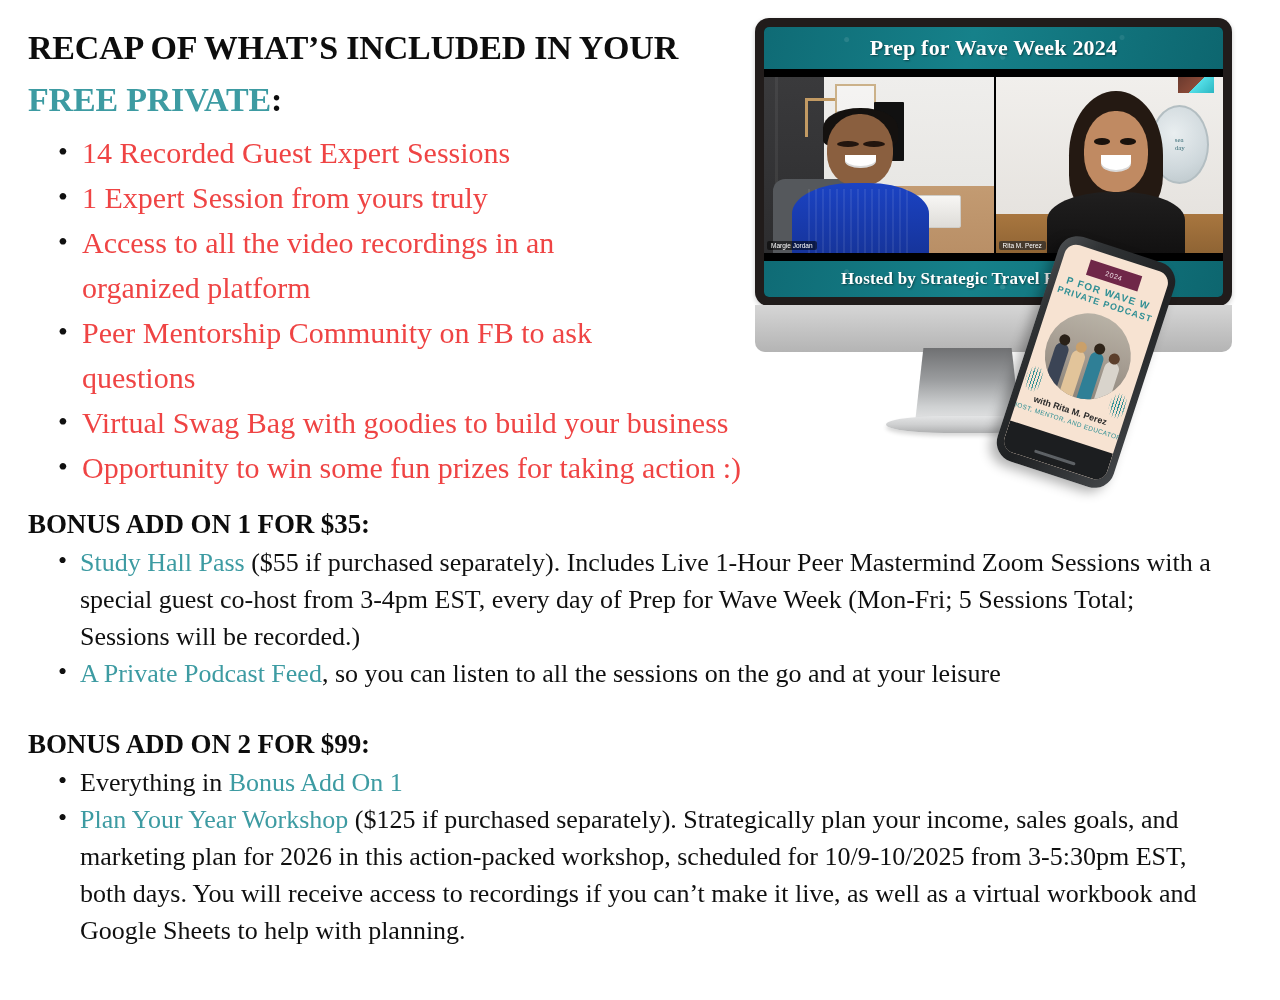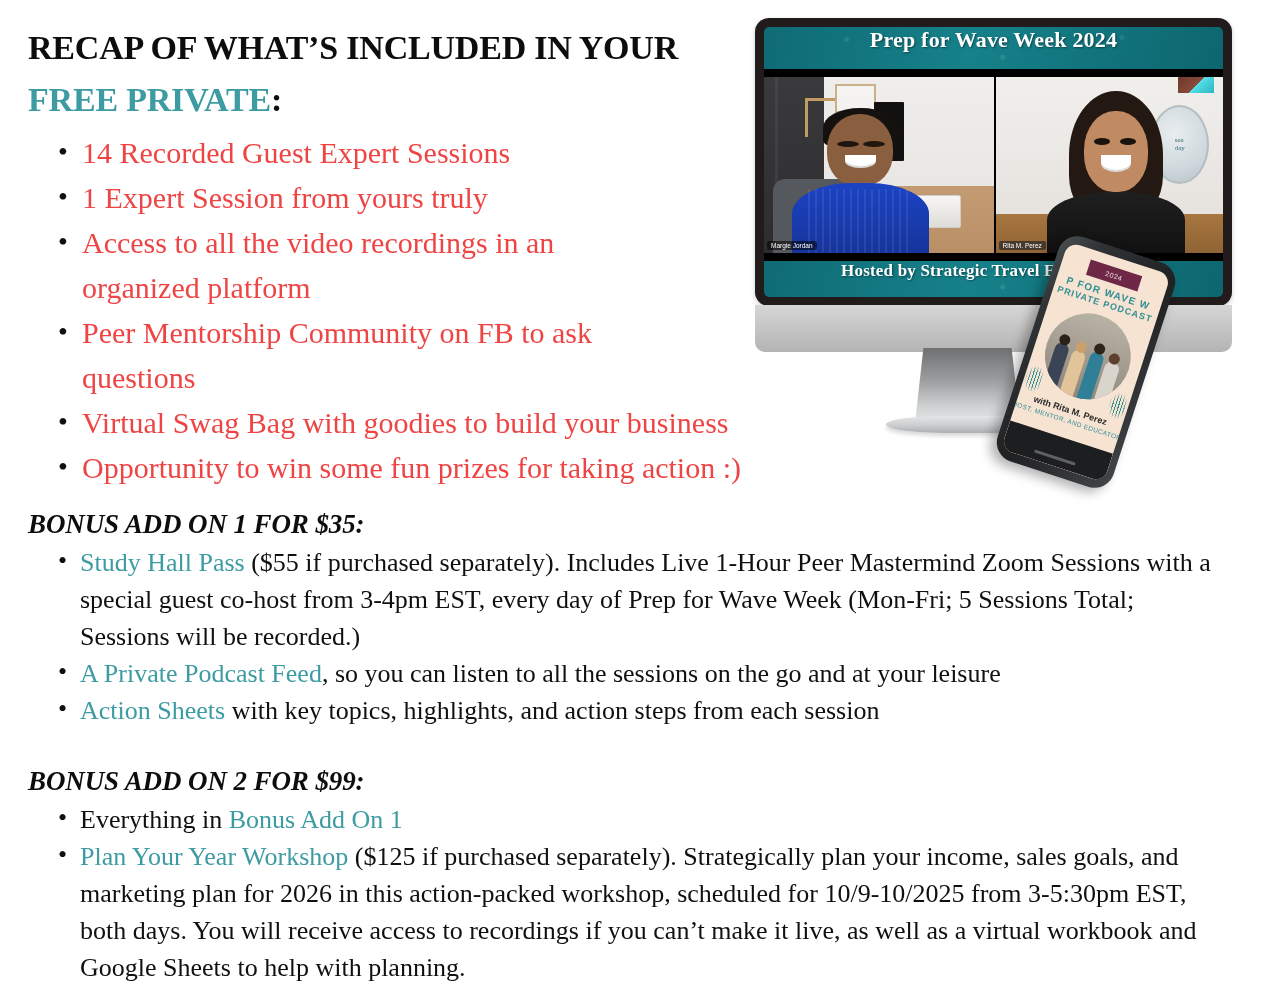--- a/index.html
+++ b/index.html
@@ -76,21 +76,20 @@
   }
 
   
   h2.bonus-title {
     margin: 16px 0 0 0;
     font-weight: bold;
     font-size: 27px;
     line-height: 36px;
     color: #0d0d0d;
     letter-spacing: -0.1px;
-    font-style: italic;
   }
 
   h2.bonus-title.second {
     margin-top: 34px;
   }
 
   ul.bonus-list {
     list-style: none;
     margin: 2px 0 0 0;
     padding: 0;
@@ -152,21 +151,21 @@
 
   .screen-band {
     position: relative;
     height: 42px;
     background:
       radial-gradient(circle at 18% 30%, rgba(255,255,255,0.10) 0 2px, transparent 3px),
       radial-gradient(circle at 52% 72%, rgba(255,255,255,0.10) 0 2px, transparent 3px),
       radial-gradient(circle at 78% 25%, rgba(255,255,255,0.08) 0 2px, transparent 3px),
       linear-gradient(105deg, #0f6b75 0%, #16818a 45%, #0d666f 100%);
     display: flex;
-    align-items: flex-start;
+    align-items: center;
     justify-content: center;
     flex: 0 0 auto;
   }
 
   .screen-band .band-text {
     font-family: "Liberation Serif", "DejaVu Serif", serif;
     font-weight: bold;
     font-size: 22px;
     color: #ffffff;
     text-shadow: 1px 1px 2px rgba(0,0,0,0.45);
@@ -500,23 +499,20 @@
       <li><span>Opportunity to win some fun prizes for taking action :)</span></li>
     </ul>
 
     <h2 class="bonus-title">BONUS ADD ON 1 FOR $35:</h2>
     <ul class="bonus-list">
       <li>
         <span class="lnk">Study Hall Pass</span><span> ($55 if purchased separately). Includes Live 1-Hour Peer Mastermind Zoom Sessions with a special guest co-host from 3-4pm EST, every day of Prep for Wave Week (Mon-Fri; 5 Sessions Total; Sessions will be recorded.)</span>
       </li>
       <li>
         <span class="lnk">A Private Podcast Feed</span><span>, so you can listen to all the sessions on the go and at your leisure</span>
-      </li>
-      <li>
-        <span class="lnk">Action Sheets</span><span> with key topics, highlights, and action steps from each session</span>
       </li>
     </ul>
 
     <h2 class="bonus-title second">BONUS ADD ON 2 FOR $99:</h2>
     <ul class="bonus-list">
       <li>
         <span>Everything in </span><span class="lnk">Bonus Add On 1</span><span></span>
       </li>
       <li>
         <span></span><span class="lnk">Plan Your Year Workshop</span><span> ($125 if purchased separately).  Strategically plan your income, sales goals, and marketing plan for 2026 in this action-packed workshop, scheduled for 10/9-10/2025 from 3-5:30pm EST, both days.  You will receive access to recordings if you can’t make it live, as well as a virtual workbook and Google Sheets to help with planning.</span>

